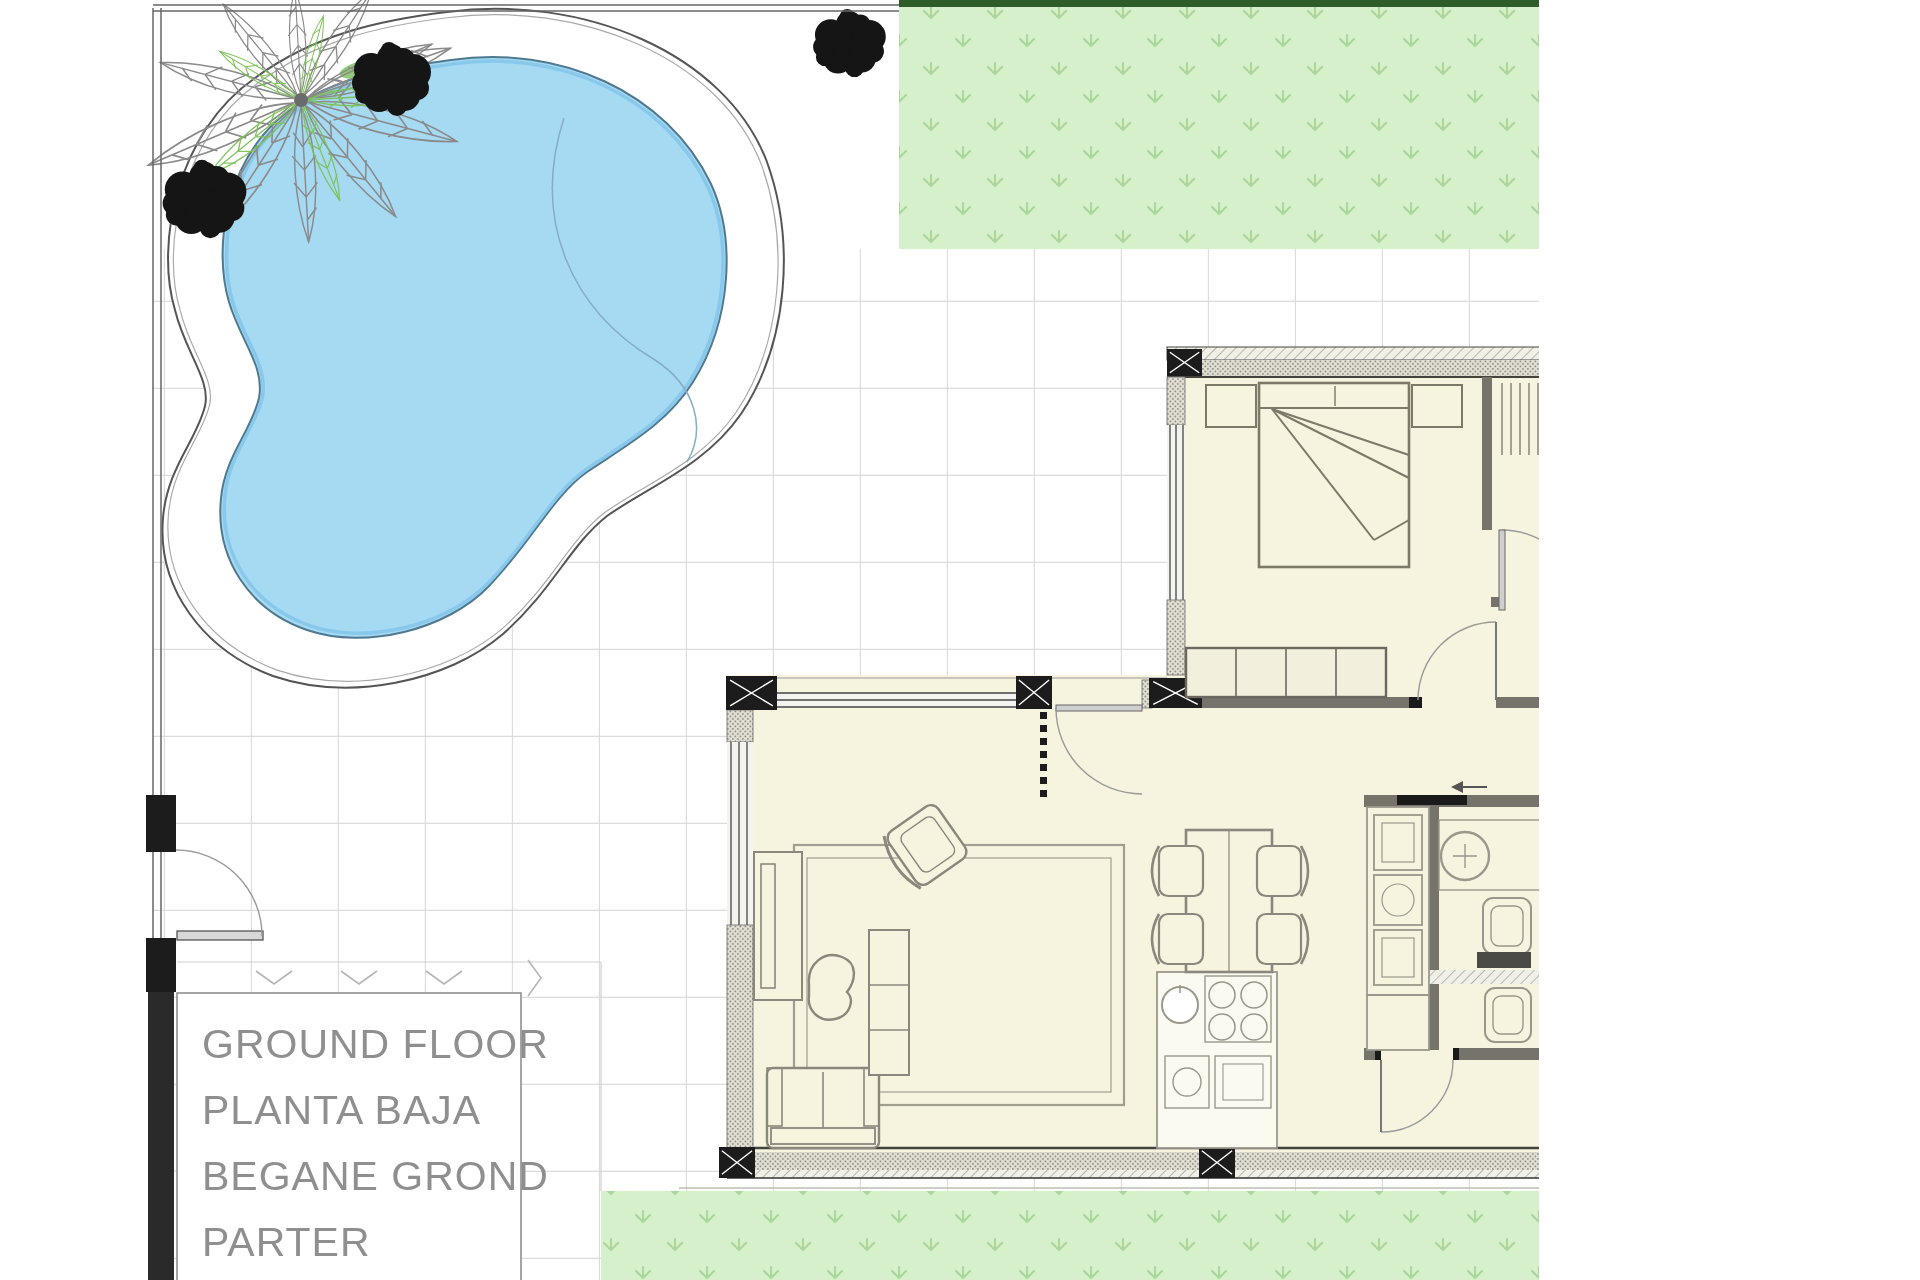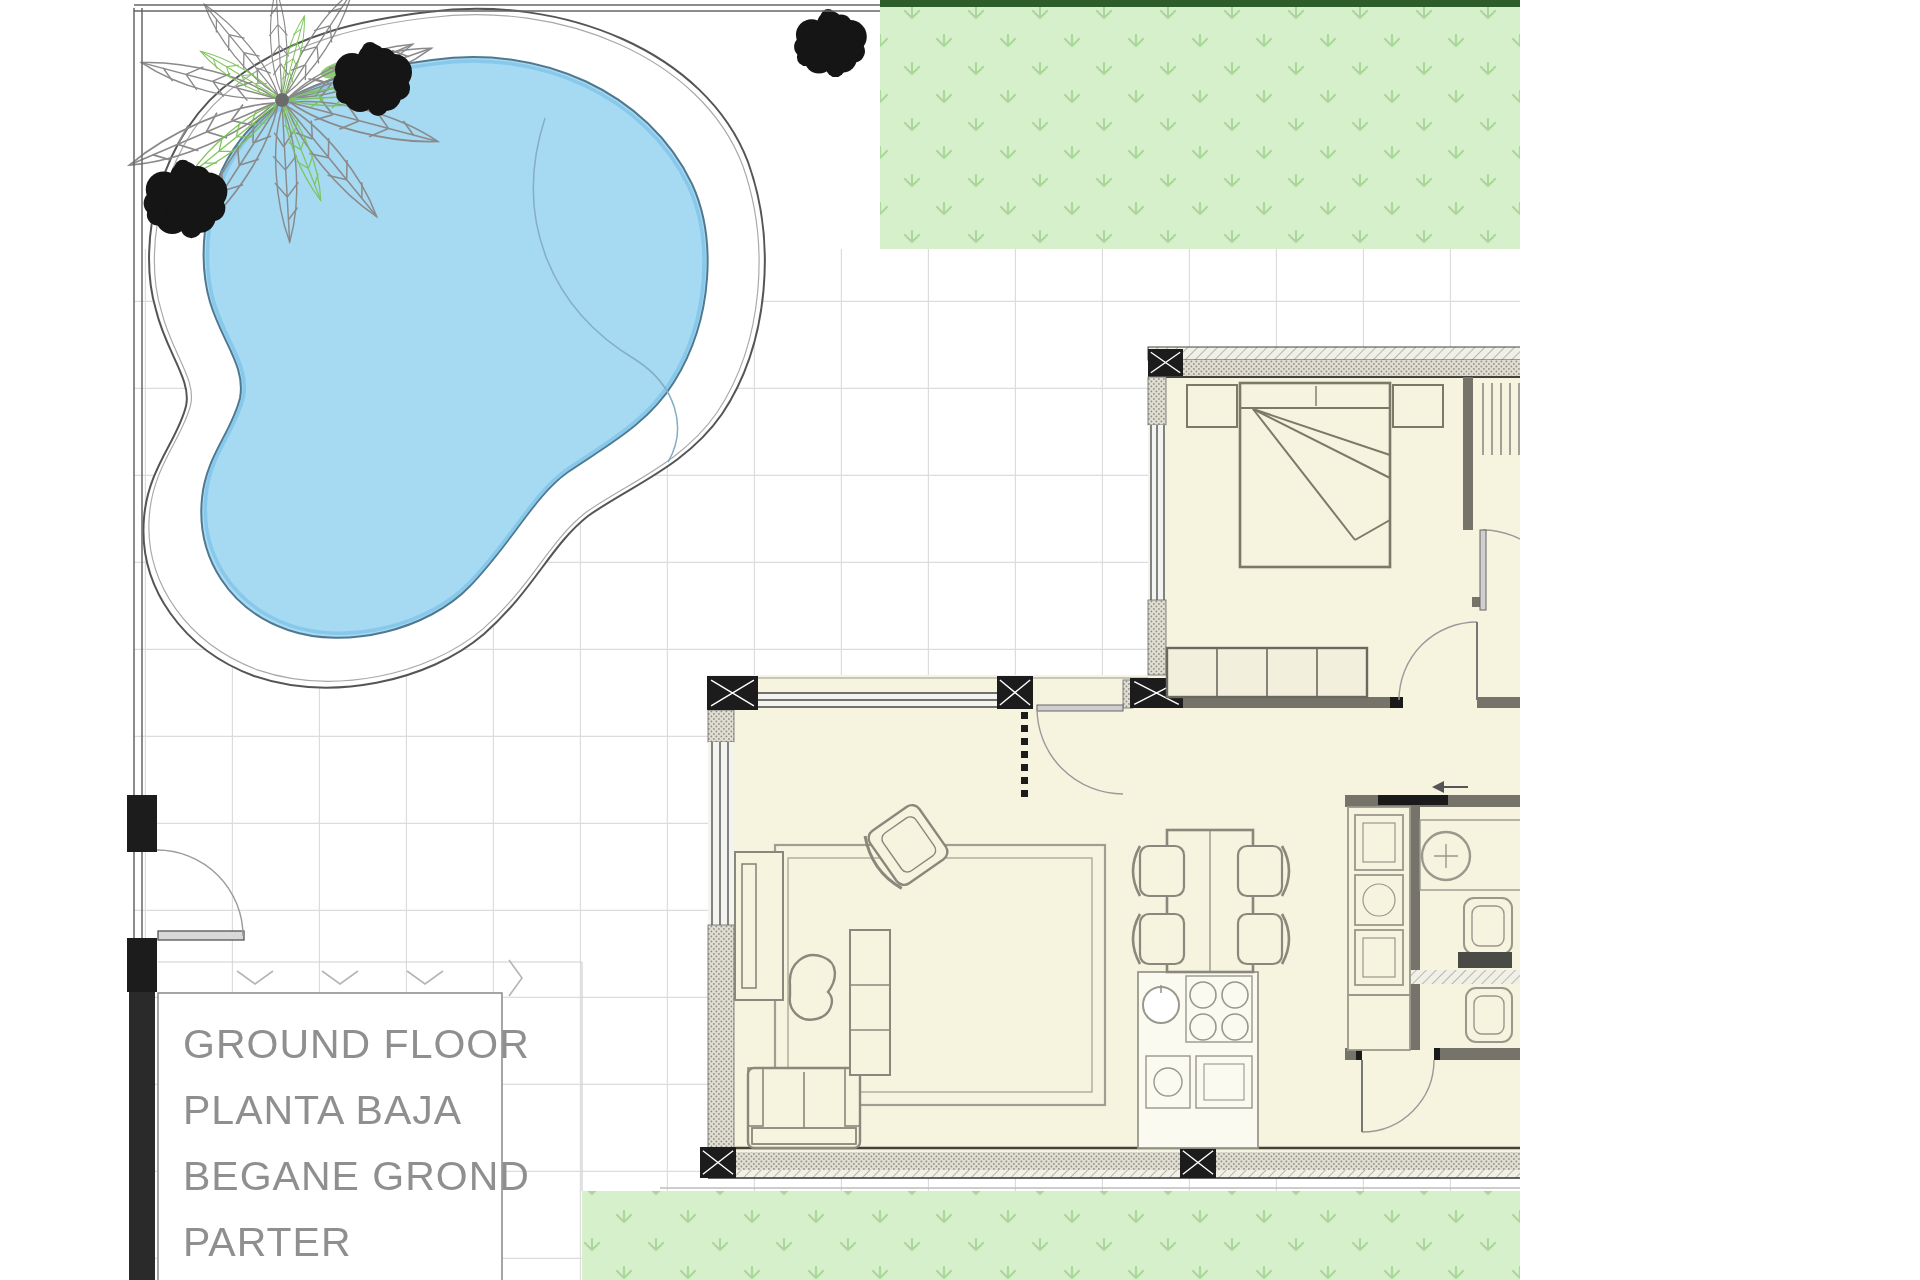--- a/index.html
+++ b/index.html
@@ -1,18 +1,18 @@
 <!DOCTYPE html>
 <html><head>
 <meta charset="utf-8">
 <title>Ground Floor Plan</title>
 <style>
   html,body{margin:0;padding:0;background:#ffffff;}
   #stage{position:relative;width:1520px;height:1280px;overflow:hidden;background:#fff;
-         font-family:"Liberation Sans", sans-serif;}
+         font-family:"Liberation Sans", sans-serif;padding-left:19px;}
   svg{display:block}
   text.floor-label{font-family:"Liberation Sans", sans-serif;font-size:41px;fill:#8f8f8f;letter-spacing:1px;}
 </style>
 </head>
 <body>
 
 <div id="stage">
 <svg viewBox="0 0 1920 1280" width="1920" height="1280">
   <defs>
     <pattern id="tiles" width="87" height="87" x="59" y="41" patternUnits="userSpaceOnUse">

